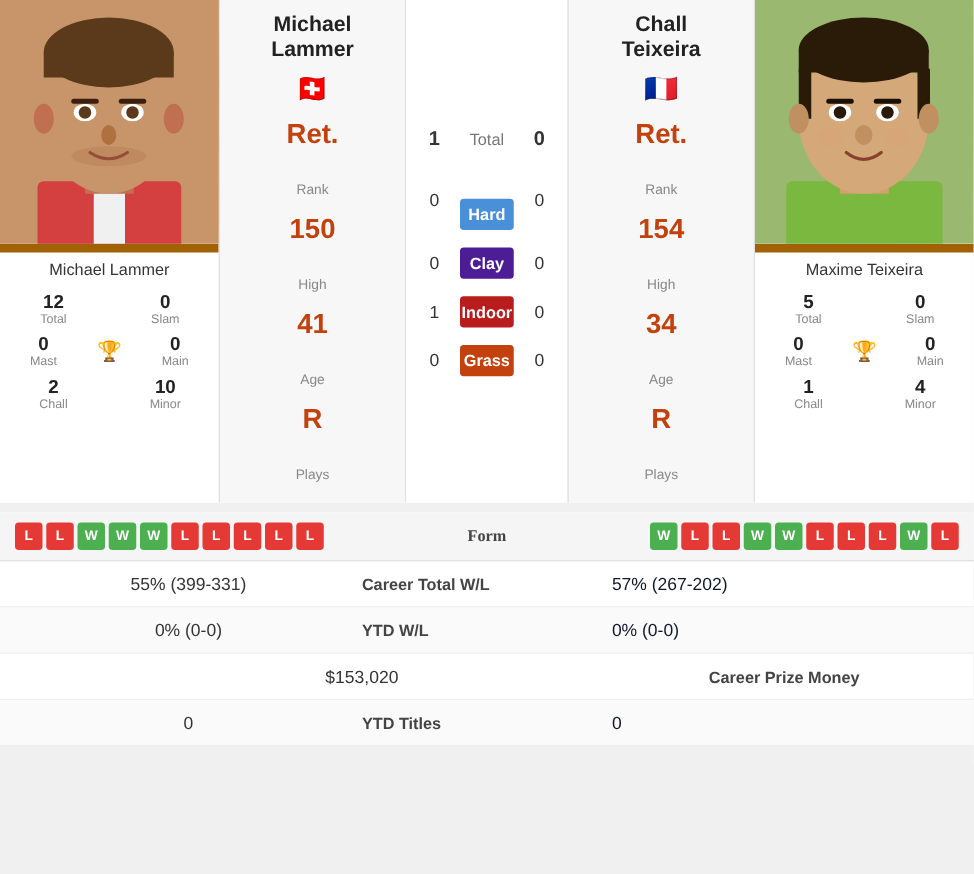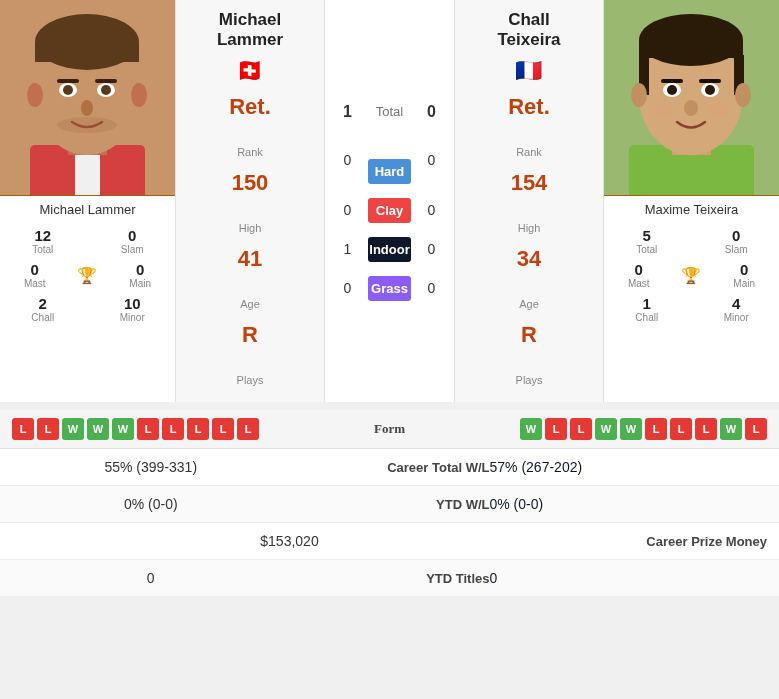--- a/index.html
+++ b/index.html
@@ -43,21 +43,21 @@
     .face-svg {
       width: 100%;
       height: 100%;
     }
 
     .player-name-box {
       padding: 6px 8px;
       text-align: center;
       font-size: 13px;
       color: #333;
-      border-top: 1px solid #a16207;
+      border-top: 7px solid #a16207;
       width: 100%;
     }
 
     .player-stats {
       display: grid;
       grid-template-columns: 1fr 1fr;
       width: 100%;
       padding: 4px 8px;
       gap: 2px 20px;
     }
@@ -172,23 +172,23 @@
       text-align: center;
       padding: 5px 0;
       border-radius: 3px;
       font-size: 13px;
       font-weight: bold;
       color: #fff;
       margin: 3px 8px;
     }
 
     .surface-btn.hard { background: #4a90d9; margin-top: 26px; }
-    .surface-btn.clay { background: #ef4444; }
-    .surface-btn.indoor { background: #0f172a; }
-    .surface-btn.grass { background: #8b5cf6; }
+    .surface-btn.clay { background: #4c1d95; }
+    .surface-btn.indoor { background: #b91c1c; }
+    .surface-btn.grass { background: #c2410c; }
 
     .total-row {
       display: flex;
       align-items: center;
       width: 100%;
       padding: 8px 10px;
       justify-content: center;
       font-size: 13px;
       color: #555;
     }
@@ -269,21 +269,21 @@
 
     .stats-left {
       flex: 1;
       text-align: center;
       font-size: 14px;
       color: #333;
     }
 
     .stats-center-label {
       width: 200px;
-      text-align: right;
+      text-align: left;
       font-size: 13px;
       font-weight: bold;
       color: #444;
     }
 
     .stats-right {
       flex: 1;
       text-align: left;
       font-size: 14px;
       color: #0f172a;

